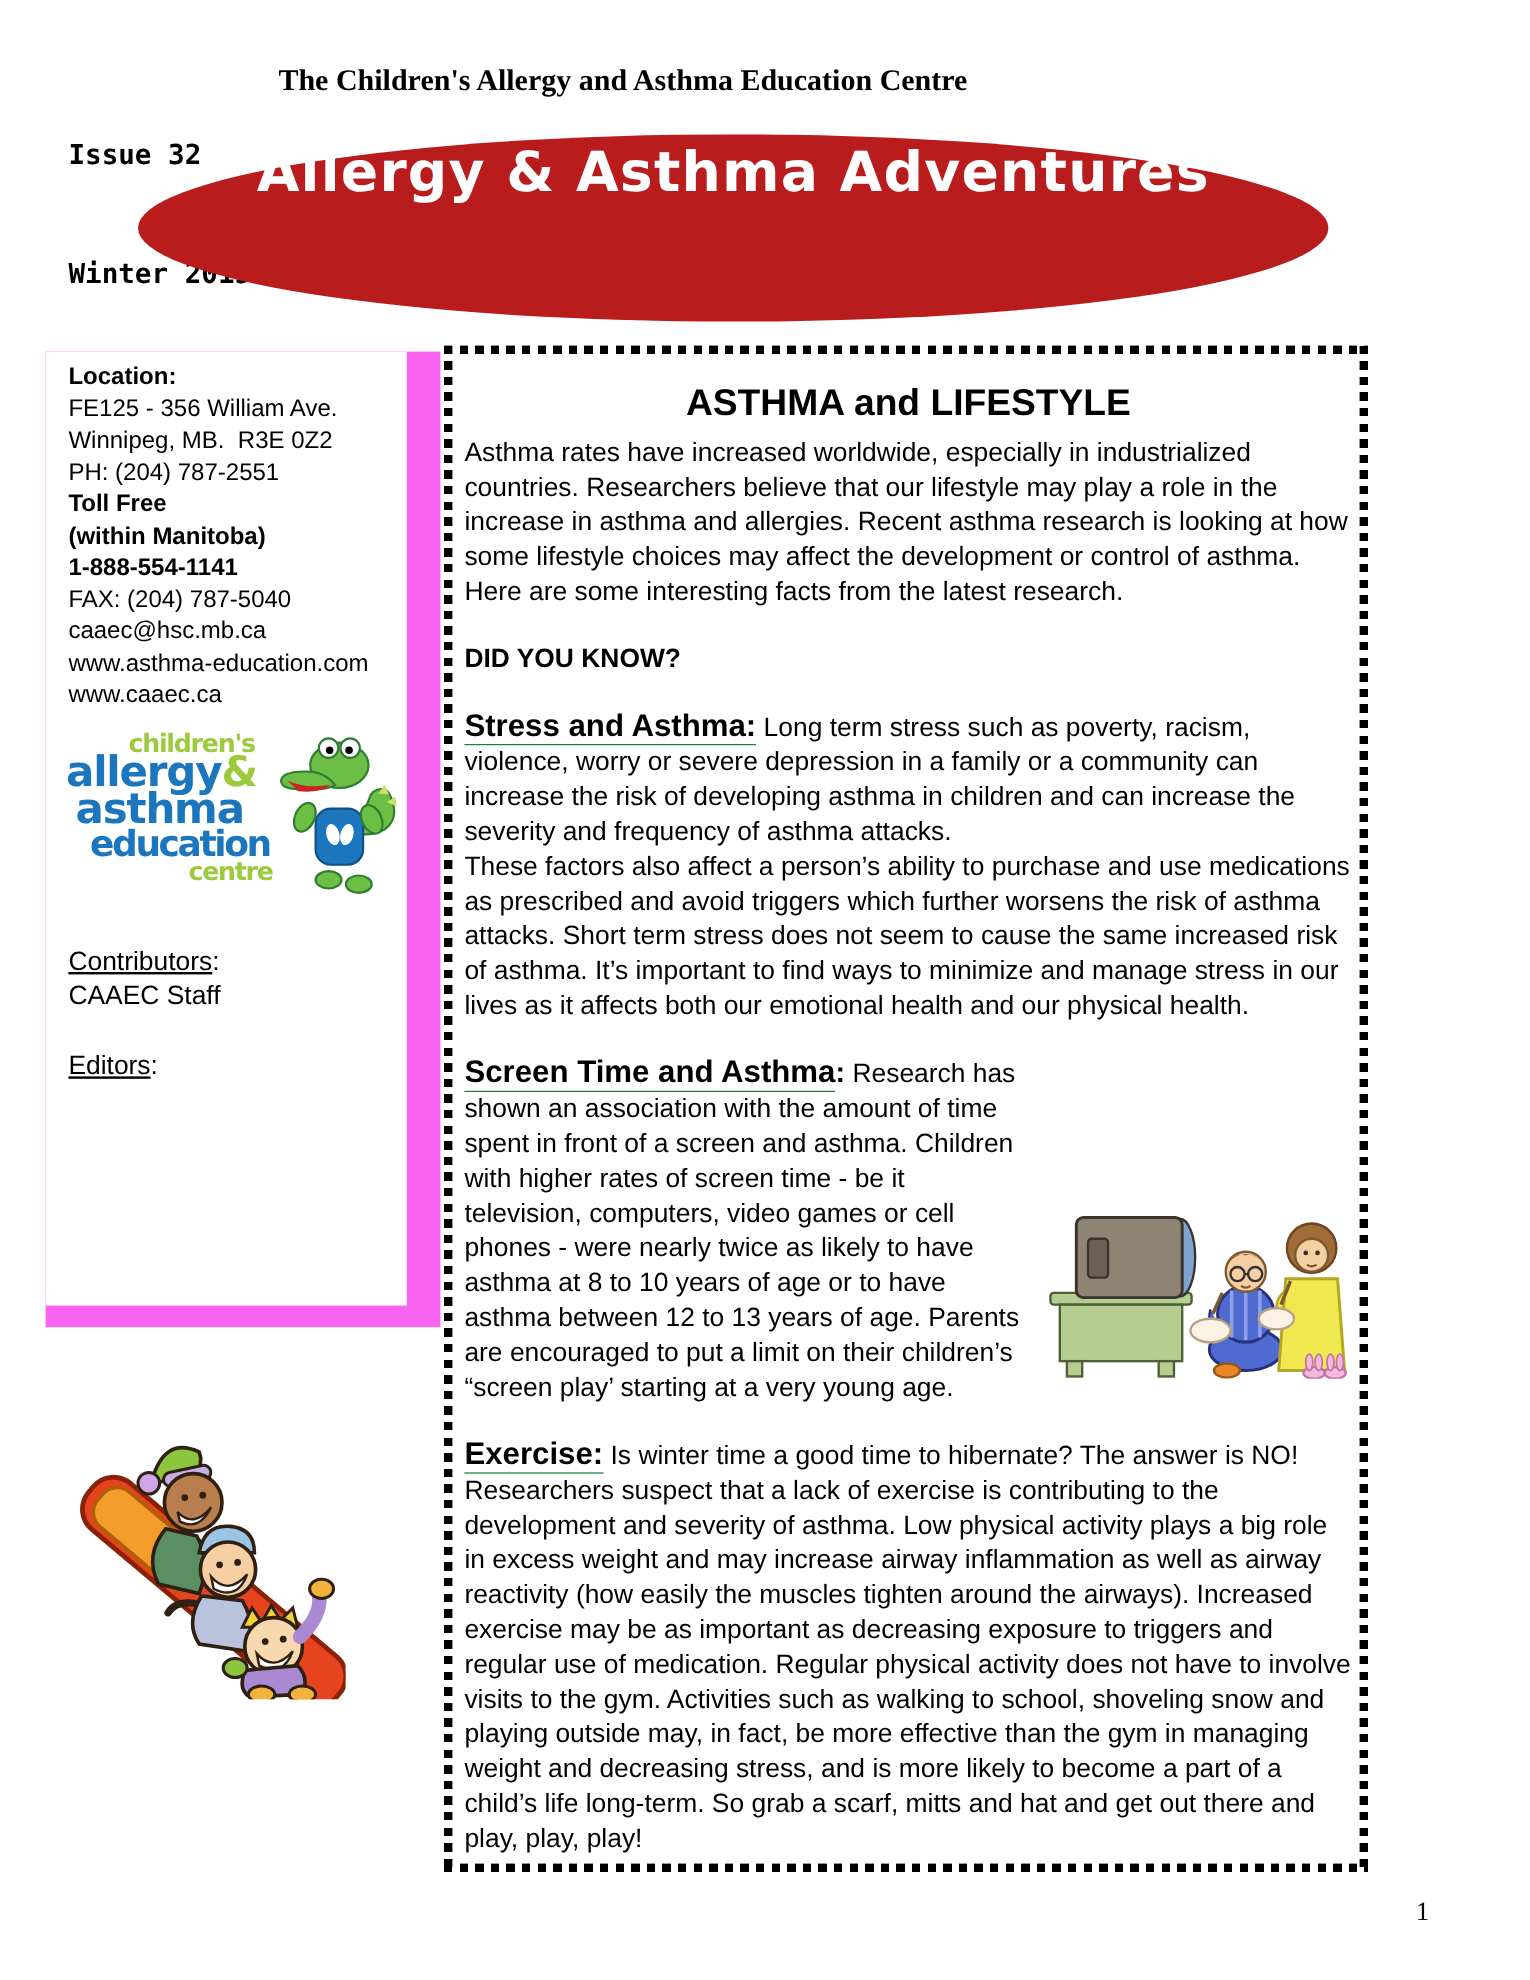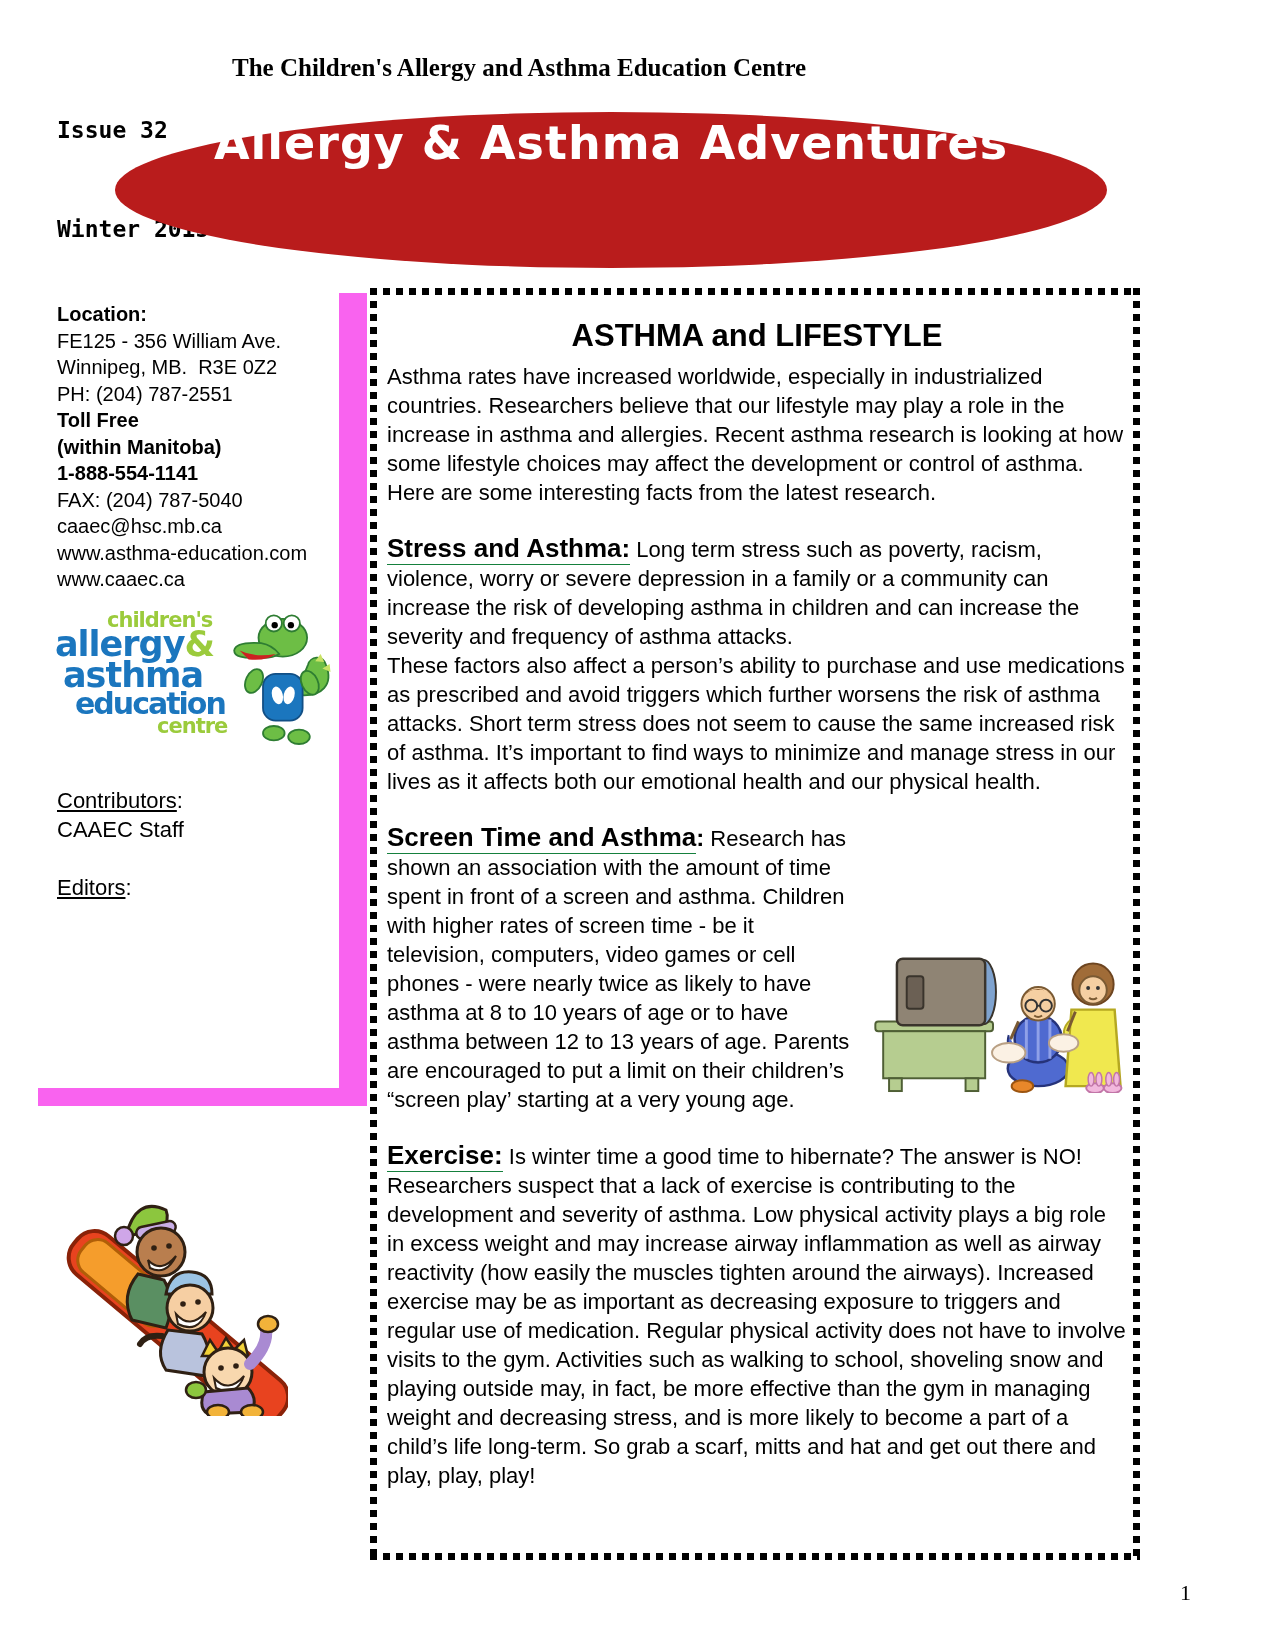--- a/index.html
+++ b/index.html
@@ -178,20 +178,21 @@
   <div class="dh top"></div>
   <div class="dh bot"></div>
   <div class="dv lft"></div>
   <div class="dv rgt"></div>
 
   <div class="content">
     <h1>ASTHMA and LIFESTYLE</h1>
 
     <p class="intro">Asthma rates have increased worldwide, especially in industrialized countries. Researchers believe that our lifestyle may play a role in the increase in asthma and allergies. Recent asthma research is looking at how some lifestyle choices may affect the development or control of asthma. Here are some interesting facts from the latest research.</p>
 
+    <p class="dyk">DID YOU KNOW?</p>
 
     <p class="sect">
       <span class="sh">Stress and Asthma:</span>
       <span>Long term stress such as poverty, racism, violence, worry or severe depression in a family or a community can increase the risk of developing asthma in children and can increase the severity and frequency of asthma attacks.</span>
     </p>
     <div class="cont">These factors also affect a person’s ability to purchase and use medications as prescribed and avoid triggers which further worsens the risk of asthma attacks. Short term stress does not seem to cause the same increased risk of asthma. It’s important to find ways to minimize and manage stress in our lives as it affects both our emotional health and our physical health.</div>
 
     <p class="sect">
       <span class="tvfloat">
         <svg width="266" height="152" viewBox="0 0 270 155">

